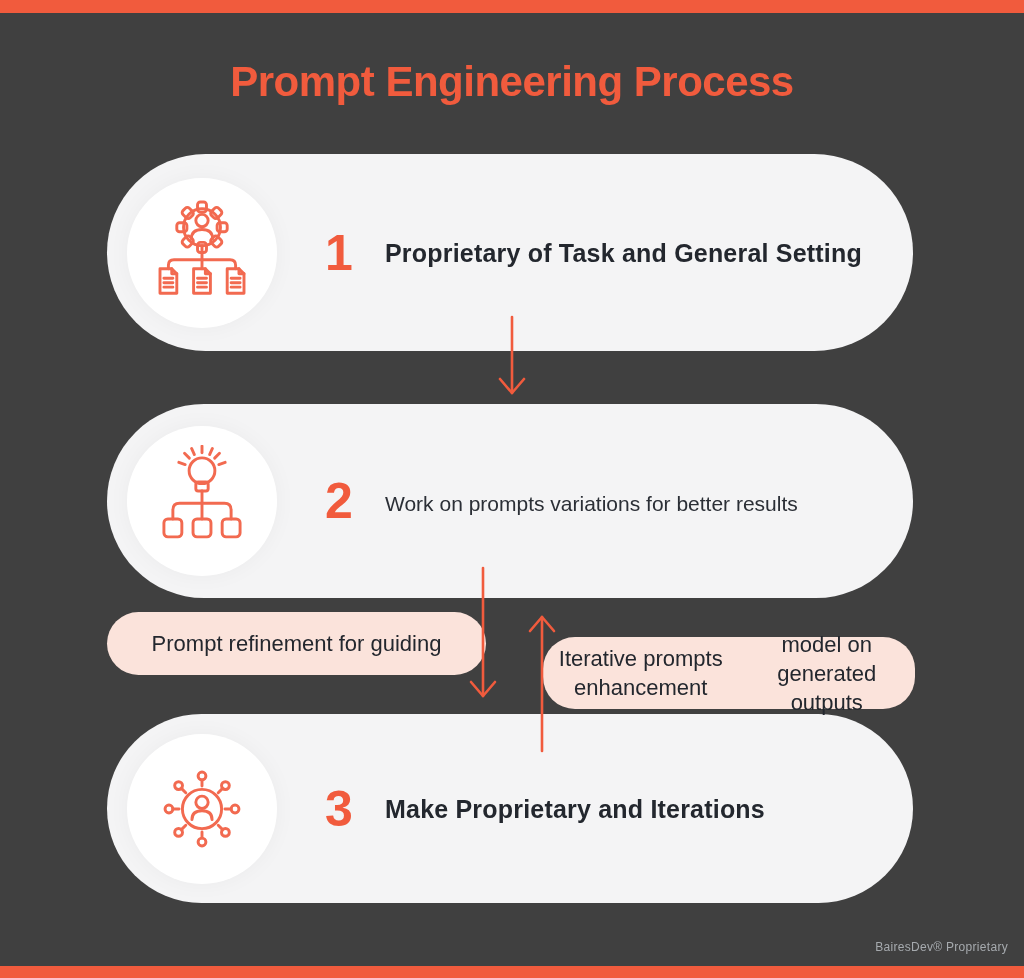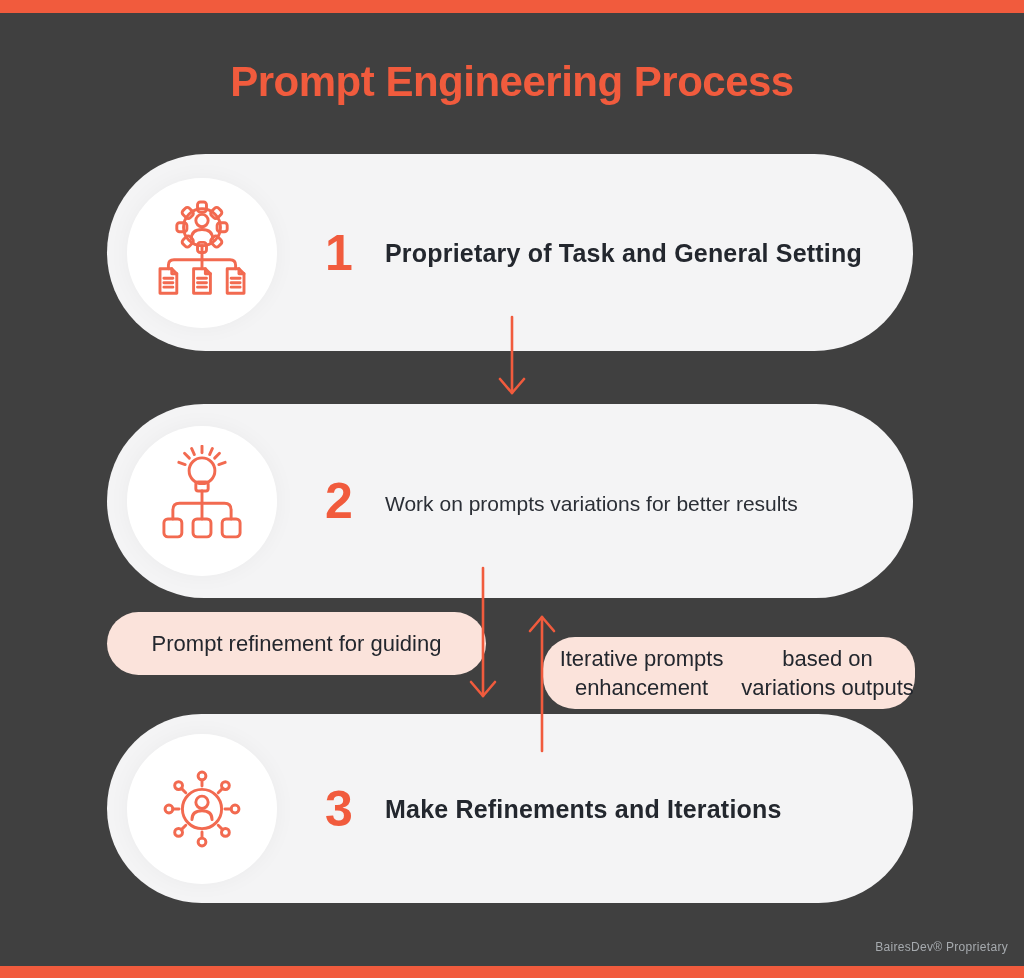--- a/index.html
+++ b/index.html
@@ -185,21 +185,21 @@
       <div class="step-sub">Work on prompts variations for better results</div>
     </div>
   </section>
 
   <div class="callout callout-left">
     <span>Prompt refinement for guiding</span>
   </div>
 
   <div class="callout callout-right">
     <span>Iterative prompts enhancement</span>
-    <span>based on variations outputs</span>
+    <span>model on generated outputs</span>
   </div>
 
   <svg class="arrow arrow-2" width="36" height="136" viewBox="0 0 36 136">
     <line x1="18" y1="2" x2="18" y2="130"></line>
     <polyline points="6,116 18,130 30,116"></polyline>
   </svg>
 
   <svg class="arrow arrow-3" width="36" height="140" viewBox="0 0 36 140">
     <line x1="18" y1="4" x2="18" y2="138"></line>
     <polyline points="6,18 18,4 30,18"></polyline>
@@ -226,21 +226,21 @@
             <circle cx="29.1" cy="29.1" r="3.5"></circle>
           <path d="M50 29.5 L50 24"></path>
             <circle cx="50" cy="20.5" r="3.5"></circle>
           <path d="M64.5 35.5 L68.4 31.6"></path>
             <circle cx="70.9" cy="29.1" r="3.5"></circle>
         </g>
       </svg>
     </div>
     <div class="step-number">3</div>
     <div class="step-text">
-      <div class="step-title">Make Refinements and Iterations</div>
+      <div class="step-title">Make Proprietary and Iterations</div>
     </div>
   </section>
 
   <div class="footer-note">BairesDev® Proprietary</div>
 
   <div class="bottombar"></div>
 
 </div>
 
 </body></html>

